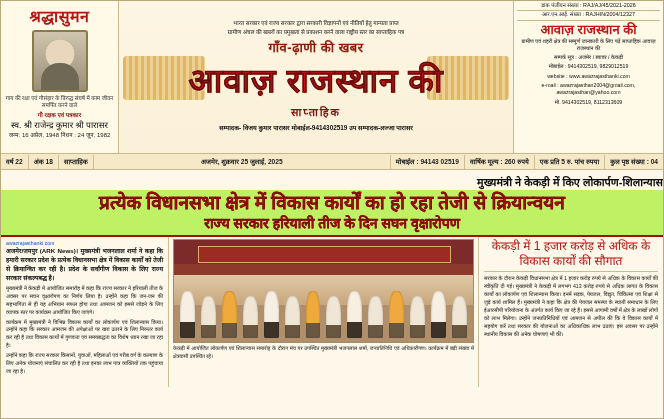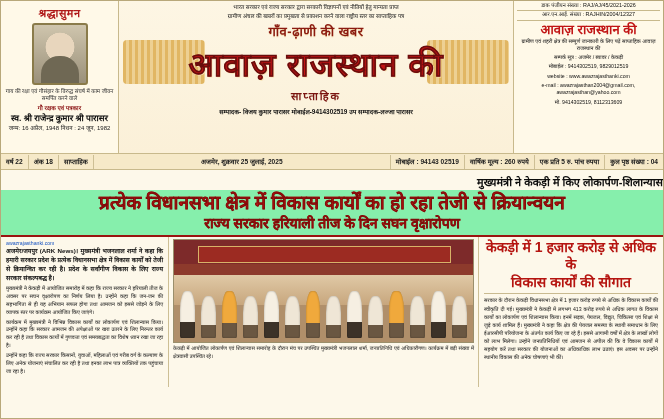--- a/index.html
+++ b/index.html
@@ -36,21 +36,21 @@
     width: 118px;
     border-right: 1px solid #c8b98c;
     background: #fff9e8;
     display: flex;
     flex-direction: column;
     align-items: center;
     padding-top: 2px;
     box-sizing: border-box;
   }
   .shradha-title {
-    font-size: 11px;
+    font-size: 16px;
     font-weight: bold;
     color: #b01818;
     letter-spacing: .5px;
     margin-top: 2px;
   }
   .portrait {
     width: 52px;
     height: 58px;
     margin-top: 3px;
     border: 2px solid #8a7b4a;
@@ -83,41 +83,41 @@
   .mh-left-sub {
     font-size: 6px;
     color: #8a1111;
     font-weight: bold;
     text-align: center;
     margin-top: 2px;
   }
   .mh-left-name {
     font-size: 8.5px;
     color: #0b0b0b;
-    font-weight: bold;
+    font-weight: normal;
     text-align: center;
     line-height: 1.2;
     margin-top: 1px;
   }
   .mh-left-dates {
     font-size: 6px;
     color: #222;
     text-align: center;
     margin-top: 2px;
     line-height: 1.2;
   }
 
   .mh-center {
     flex: 1;
     position: relative;
     display: flex;
     flex-direction: column;
     align-items: center;
     justify-content: flex-start;
-    padding-top: 1px;
+    padding-top: 17px;
   }
   .mh-top-strip {
     width: 100%;
     text-align: center;
     font-size: 5.6px;
     color: #141414;
     line-height: 1.45;
     padding: 1px 4px 0;
     box-sizing: border-box;
   }
@@ -236,21 +236,21 @@
     text-align: right;
     background: #fdf8ea;
     padding: 2px 0 0;
   }
   .kicker {
     font-size: 11px;
     font-weight: bold;
     color: #0d0d0d;
   }
   .headline-box {
-    background: #86efac;
+    background: #bef264;
     text-align: center;
     padding: 2px 6px 4px;
     border-bottom: 2px solid #9a1410;
   }
   .headline-1 {
     font-size: 19px;
     font-weight: bold;
     color: #c01410;
     line-height: 1.15;
     -webkit-text-stroke: .3px #7d0c0a;
@@ -358,22 +358,22 @@
     margin-top: 2px;
   }
 
   .col-right {
     flex: 1;
     padding: 2px 5px 0;
     box-sizing: border-box;
   }
   .right-head {
     text-align: center;
-    font-size: 14px;
-    font-weight: bold;
+    font-size: 12px;
+    font-weight: normal;
     color: #b51410;
     line-height: 1.25;
     border-bottom: 1px solid #c4b territory;
   }
   .right-head-wrap {
     border-bottom: 1px solid #c9ba90;
     padding-bottom: 2px;
     margin-bottom: 2px;
   }
   .right-body {

